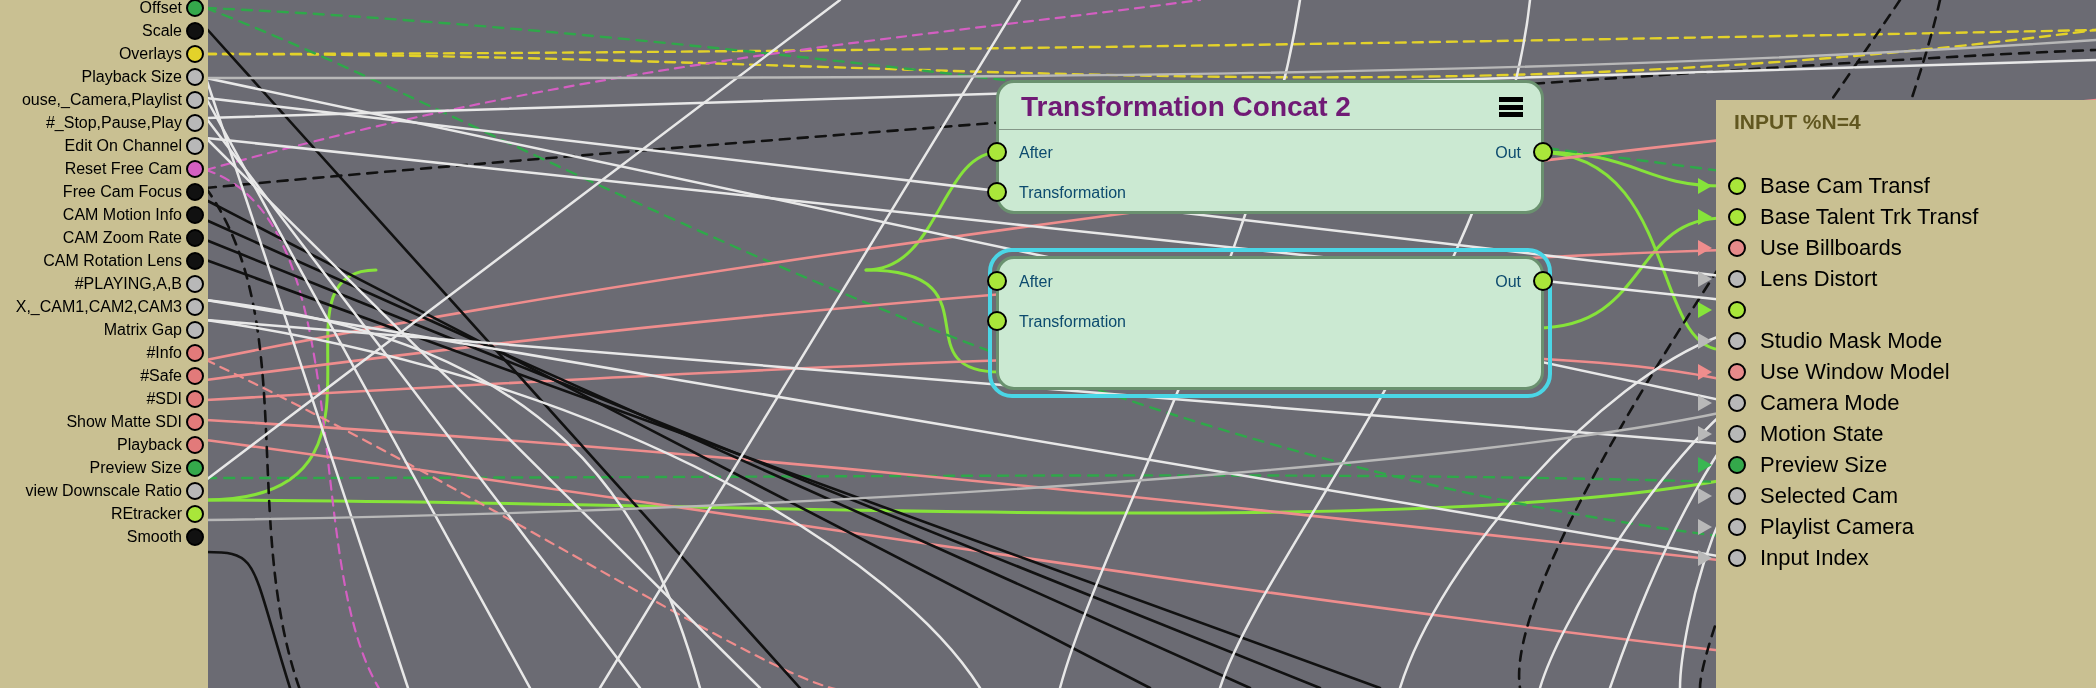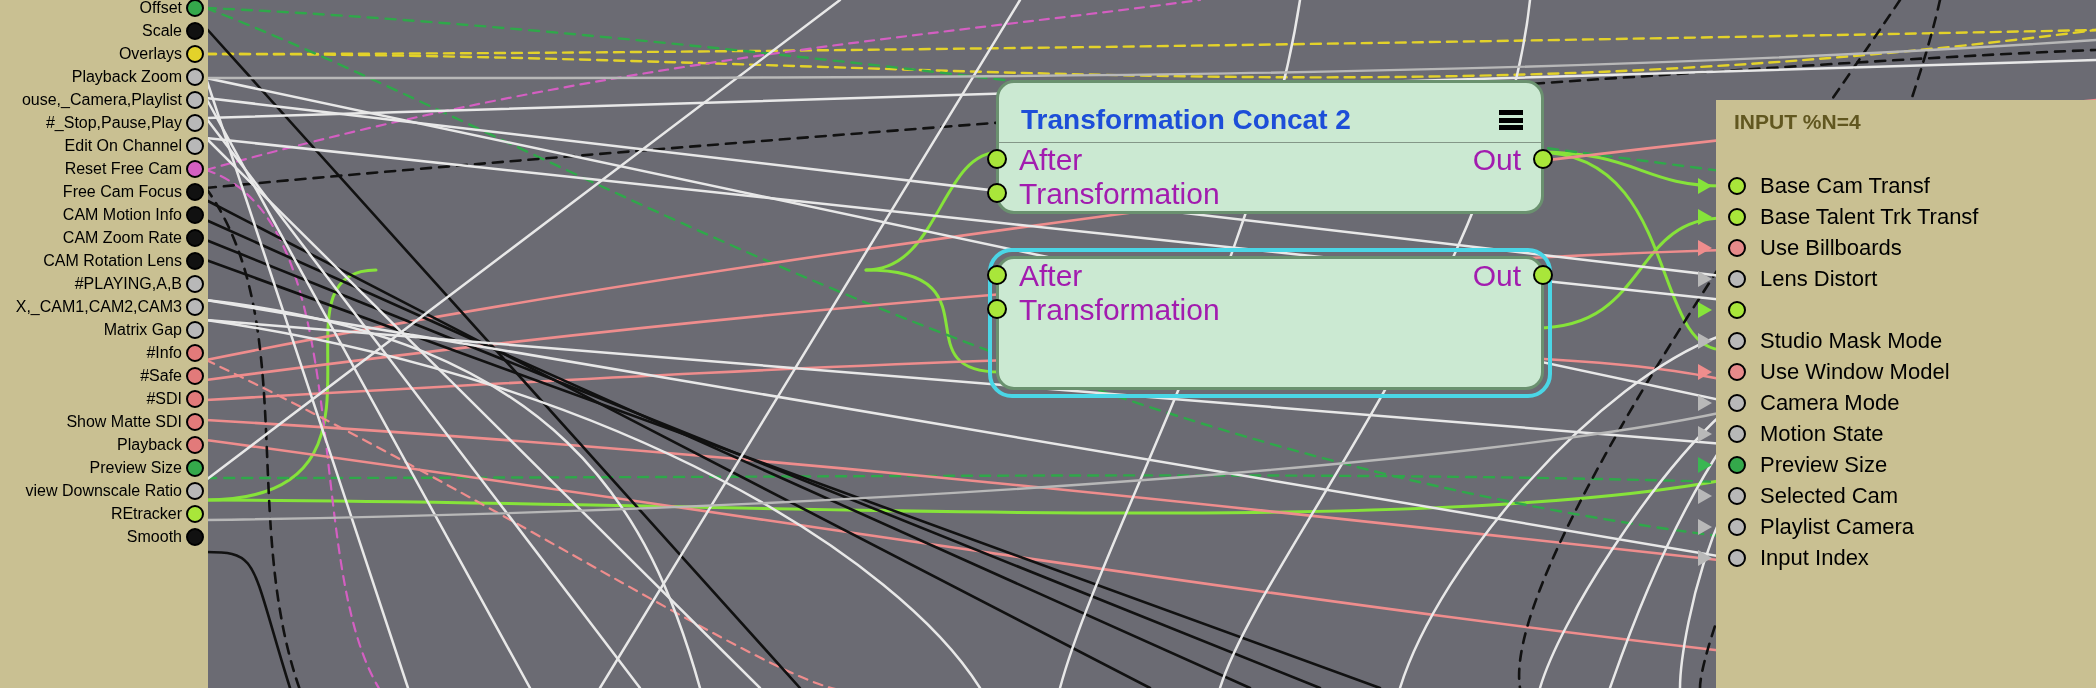--- a/index.html
+++ b/index.html
@@ -20,28 +20,28 @@
   .port.left-p { right:4px; }
   .port.right-p { left:12px; }
 
   .right-title { font-size:21px; font-weight:bold; color:#615720; padding:10px 0 4px 18px; }
 
   .node { position:absolute; border-radius:18px; border:3px solid #000; box-sizing:border-box; }
   .node .title { font-size:28px; font-weight:bold; padding:8px 18px 6px 22px; display:flex; justify-content:space-between; align-items:center; border-bottom:1.5px solid rgba(0,0,0,.35); }
   .node .menu-icon { display:inline-block; width:24px; }
   .node .menu-icon span { display:block; height:5px; background:#000; margin:2.5px 0; }
   .node .body { position:relative; }
-  .node .nrow { height:34px; line-height:34px; font-size:30px; color:#a21caf; position:relative; }
+  .node .nrow { height:34px; line-height:34px; font-size:16px; color:#0c4a6e; position:relative;margin-top:6px; }
   .node .nrow .nlbl { position:absolute; }
   .node .nport { position:absolute; width:20px; height:20px; border-radius:50%; border:2.5px solid #000; box-sizing:border-box; top:6px; }
 
   .node.copy { left:370px; top:192px; width:504px; height:88px; background:#d4d1c5; border-color:#595959; }
   .node.copy .title { color:#4a4a4a; border-bottom:none; }
   .node.tc2 { left:996px; top:80px; width:548px; height:134px; background:#cbe9d2; border-color:#6a916f; }
-  .node.tc2 .title { color:#1d4ed8;margin-top:13px; }
+  .node.tc2 .title { color:#701a75; }
   .node.tc3 { left:996px; top:256px; width:548px; height:134px; background:#cbe9d2; border-color:#6a916f; }
   .node.tc3 .title { color:#3a7d4a; }
 
   .sel-ring { position:absolute; border:4px solid #4ad6e6; border-radius:24px; box-sizing:border-box; pointer-events:none; }
 
   .arrow { position:absolute; width:0; height:0; border-top:8px solid transparent; border-bottom:8px solid transparent; border-left:14px solid #b8b8b8; }
 </style>
 </head>
 <body>
 <div id="canvas">
@@ -101,21 +101,21 @@
         <path d="M 206 78 C 900 78, 1500 80, 2096 40" fill="none" stroke="#b8b8b8" stroke-width="2.4" stroke-linecap="round"></path>
         <path d="M 206 520 C 900 510, 1500 460, 1724 412" fill="none" stroke="#b8b8b8" stroke-width="2.4" stroke-linecap="round"></path>
       </g>
     </svg>
 
 <div class="panel left">
   <div id="left-rows">
         <div class="param-row left" style="top: -4px; width: 208px;"><span class="lbl">Offset</span><div class="port left-p" style="top: 3px; background: rgb(52, 168, 75);"></div></div>
         <div class="param-row left" style="top: 19px; width: 208px;"><span class="lbl">Scale</span><div class="port left-p" style="top: 3px; background: rgb(17, 17, 17);"></div></div>
         <div class="param-row left" style="top: 42px; width: 208px;"><span class="lbl">Overlays</span><div class="port left-p" style="top: 3px; background: rgb(227, 210, 42);"></div></div>
-        <div class="param-row left" style="top: 65px; width: 208px;"><span class="lbl">Playback Zoom</span><div class="port left-p" style="top: 3px; background: rgb(184, 184, 184);"></div></div>
+        <div class="param-row left" style="top: 65px; width: 208px;"><span class="lbl">Playback Size</span><div class="port left-p" style="top: 3px; background: rgb(184, 184, 184);"></div></div>
         <div class="param-row left" style="top: 88px; width: 208px;"><span class="lbl">ouse,_Camera,Playlist</span><div class="port left-p" style="top: 3px; background: rgb(184, 184, 184);"></div></div>
         <div class="param-row left" style="top: 111px; width: 208px;"><span class="lbl">#_Stop,Pause,Play</span><div class="port left-p" style="top: 3px; background: rgb(184, 184, 184);"></div></div>
         <div class="param-row left" style="top: 134px; width: 208px;"><span class="lbl">Edit On Channel</span><div class="port left-p" style="top: 3px; background: rgb(184, 184, 184);"></div></div>
         <div class="param-row left" style="top: 157px; width: 208px;"><span class="lbl">Reset Free Cam</span><div class="port left-p" style="top: 3px; background: rgb(212, 95, 194);"></div></div>
         <div class="param-row left" style="top: 180px; width: 208px;"><span class="lbl">Free Cam Focus</span><div class="port left-p" style="top: 3px; background: rgb(17, 17, 17);"></div></div>
         <div class="param-row left" style="top: 203px; width: 208px;"><span class="lbl">CAM Motion Info</span><div class="port left-p" style="top: 3px; background: rgb(17, 17, 17);"></div></div>
         <div class="param-row left" style="top: 226px; width: 208px;"><span class="lbl">CAM Zoom Rate</span><div class="port left-p" style="top: 3px; background: rgb(17, 17, 17);"></div></div>
         <div class="param-row left" style="top: 249px; width: 208px;"><span class="lbl">CAM Rotation Lens</span><div class="port left-p" style="top: 3px; background: rgb(17, 17, 17);"></div></div>
         <div class="param-row left" style="top: 272px; width: 208px;"><span class="lbl">#PLAYING,A,B</span><div class="port left-p" style="top: 3px; background: rgb(184, 184, 184);"></div></div>
         <div class="param-row left" style="top: 295px; width: 208px;"><span class="lbl">X,_CAM1,CAM2,CAM3</span><div class="port left-p" style="top: 3px; background: rgb(184, 184, 184);"></div></div>

